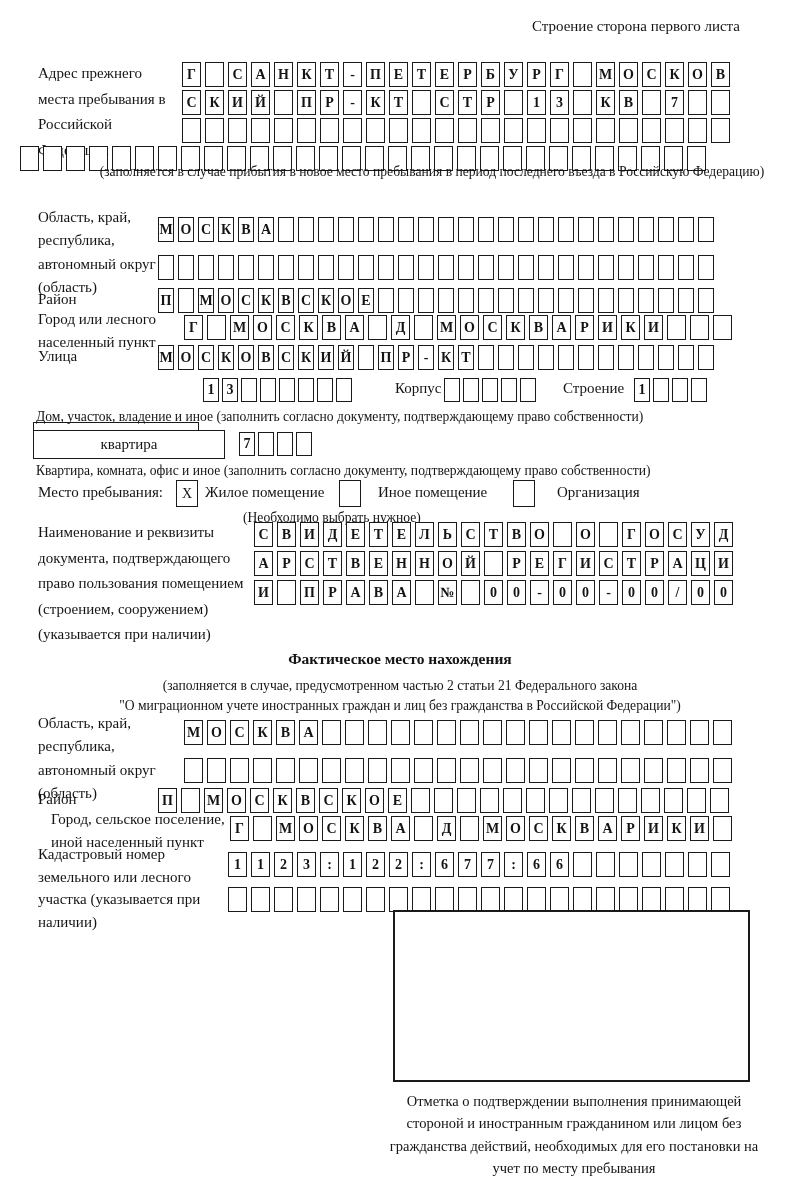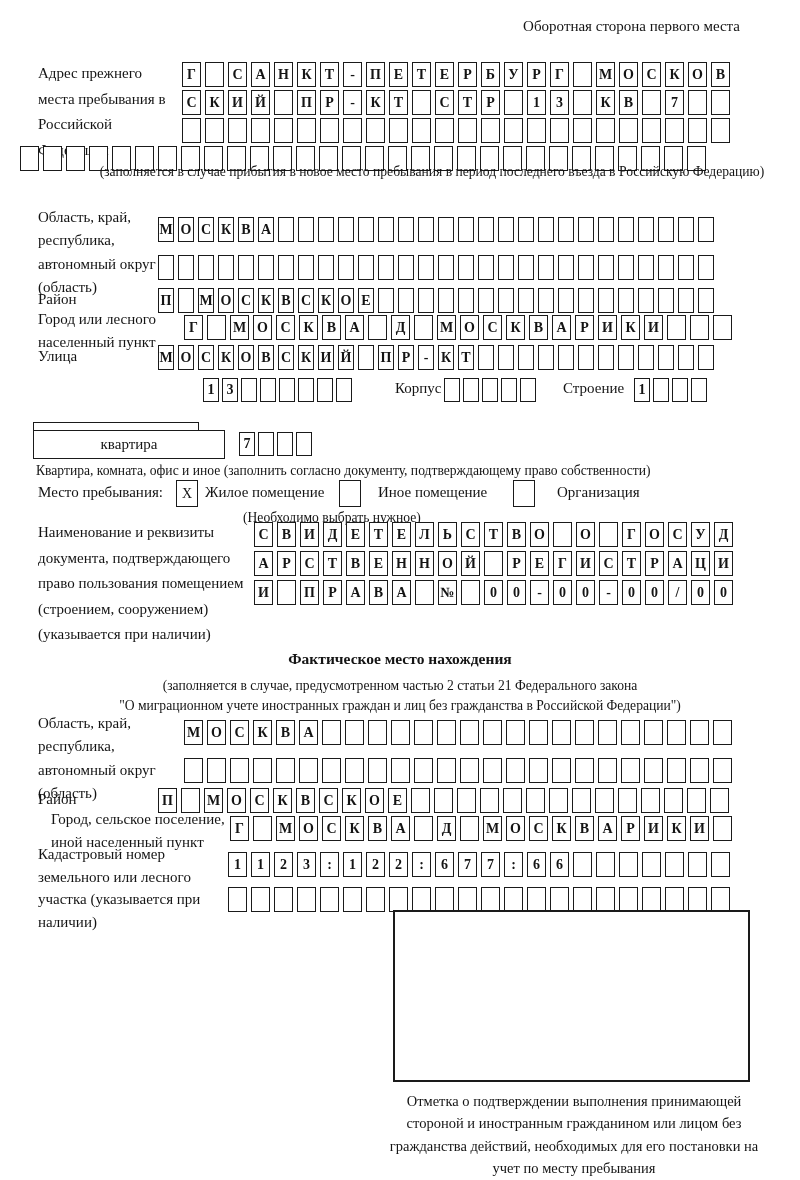--- a/index.html
+++ b/index.html
@@ -28,21 +28,21 @@
     width:20px;height:25px;border:1.7px solid #1a1a1a;display:flex;align-items:center;justify-content:center;
     font-size:14px;background:#fff;
   }
   .stamp{border:2px solid #1a1a1a;background:#fff;}
 </style>
 </head>
 <body>
 
 <div class="page">
 
-  <div class="abs" style="top:18px;right:60px;font-size:15px;">Оборотная сторона первого места</div>
+  <div class="abs" style="top:18px;right:60px;font-size:15px;">Строение сторона первого листа</div>
 
   <div class="abs lbl" style="top:61px;left:38px;width:142px;">Адрес прежнего места пребывания в Российской Федерации</div>
   <div class="abs grid" style="top:62px;left:182px;">
       <div class="cell">Г</div>
       <div class="cell"></div>
       <div class="cell">С</div>
       <div class="cell">А</div>
       <div class="cell">Н</div>
       <div class="cell">К</div>
       <div class="cell">Т</div>
@@ -324,20 +324,21 @@
       <div class="cell"></div>
       <div class="cell"></div>
     </div>
   <div class="abs" style="top:380px;left:563px;font-size:15px;">Строение</div>
   <div class="abs grid house" style="top:378px;left:634px;">
       <div class="cell">1</div>
       <div class="cell"></div>
       <div class="cell"></div>
       <div class="cell"></div>
     </div>
+  <div class="abs note" style="top:409px;left:36px;">Дом, участок, владение и иное (заполнить согласно документу, подтверждающему право собственности)</div>
 
   <div class="abs fieldbox" style="top:430px;left:33px;width:190px;">квартира</div>
   <div class="abs grid house" style="top:432px;left:239px;">
       <div class="cell">7</div>
       <div class="cell"></div>
       <div class="cell"></div>
       <div class="cell"></div>
     </div>
   <div class="abs note" style="top:463px;left:36px;">Квартира, комната, офис и иное (заполнить согласно документу, подтверждающему право собственности)</div>
 

